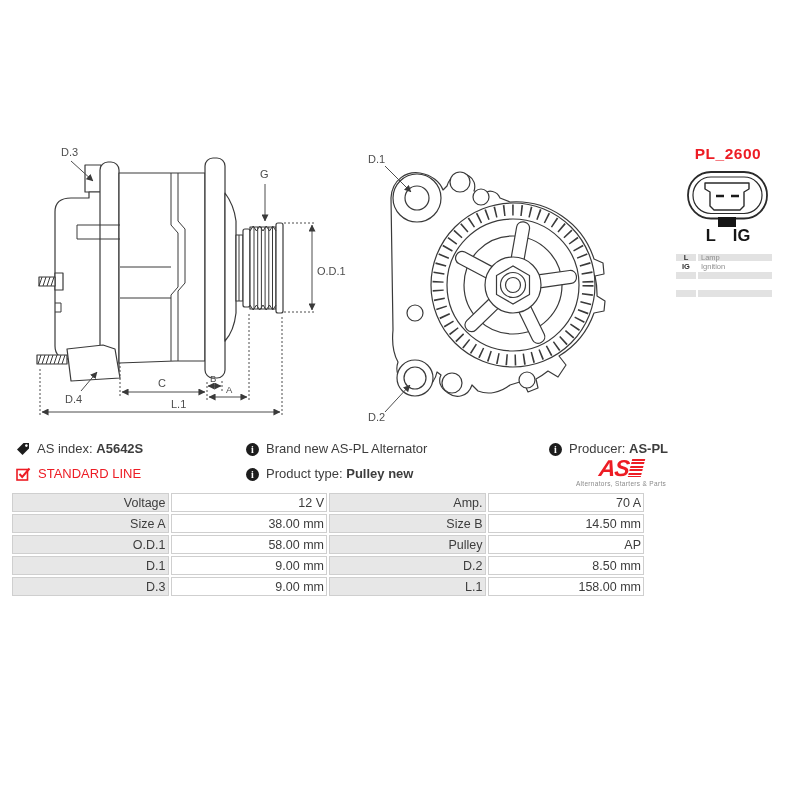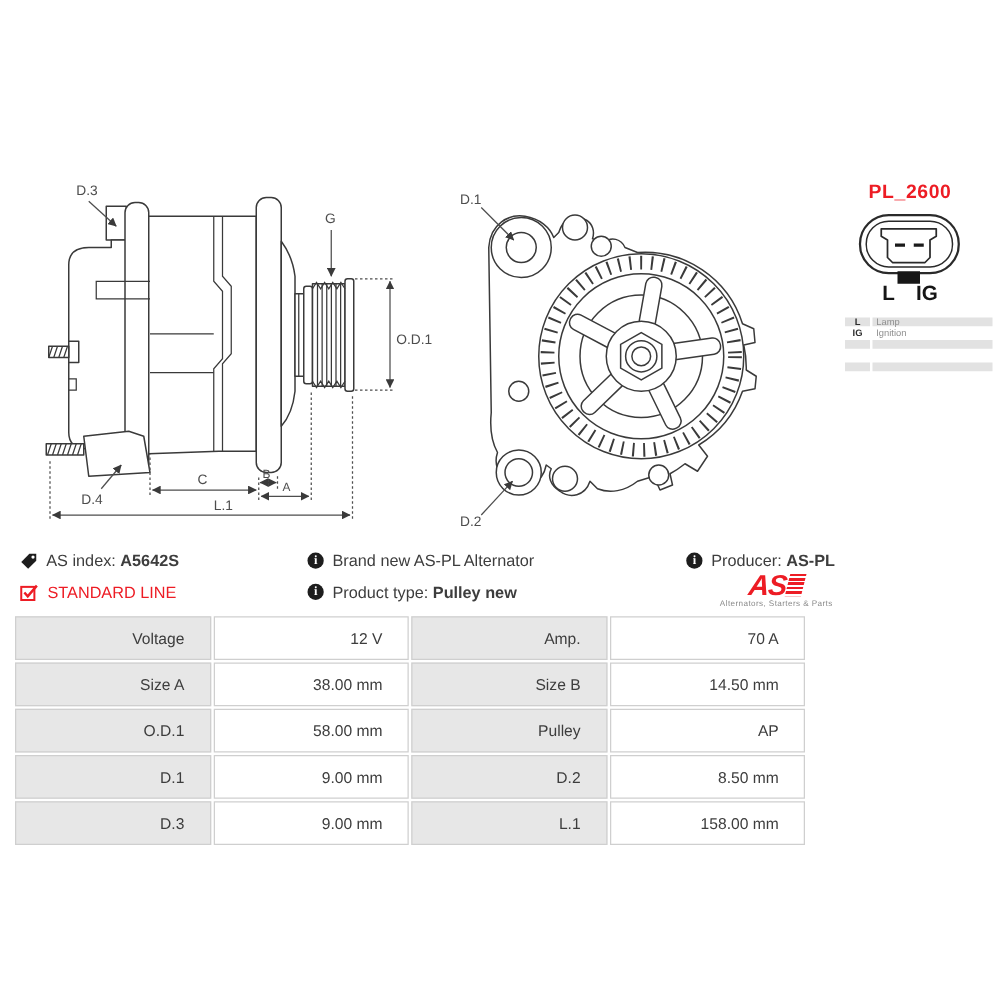--- a/index.html
+++ b/index.html
@@ -19,42 +19,42 @@
   svg text{font-family:"Liberation Sans",sans-serif;font-size:11px;fill:#4d4d4d;}
 
   
   .plug-code{left:664px;top:145px;width:128px;text-align:center;
     font-size:15.5px;font-weight:bold;letter-spacing:.5px;color:var(--accent_red);}
   .plug-pins{left:686px;top:226px;width:84px;display:flex;justify-content:center;gap:17px;
     font-size:16.5px;font-weight:bold;color:#151515;}
   table.legend{left:674px;top:252px;border-collapse:separate;border-spacing:2px;position:absolute;}
   table.legend td{height:7px;line-height:7px;font-size:7.5px;padding:0 3px;}
   table.legend td.k{width:20px;text-align:center;font-weight:bold;color:#2e2e2e;}
-  table.legend td.v{width:96px;text-align:left;color:#8f8f8f;}
+  table.legend td.v{width:74px;text-align:left;color:#8f8f8f;}
   table.legend tr.g td{background:#e2e2e2;}
 
   
-  .info-item{position:absolute;display:flex;align-items:center;gap:7px;font-size:13px;white-space:nowrap;}
+  .info-item{position:absolute;display:flex;align-items:flex-end;gap:7px;font-size:13px;white-space:nowrap;}
   .info-item b{font-weight:bold;}
   .standard{color:var(--accent_red);font-weight:normal;}
   .info-icon{display:inline-flex;align-items:center;justify-content:center;flex:0 0 auto;
     width:13px;height:13px;border-radius:50%;background:#1d1d1d;color:#fff;
     font-family:"Liberation Serif",serif;font-weight:bold;font-size:10px;line-height:13px;}
   .aspl-logo{left:571px;top:456px;width:100px;text-align:center;position:absolute;}
   .logo-mark{display:flex;align-items:flex-end;justify-content:center;gap:2px;height:22px;}
   .logo-as{color:var(--accent_red);font-weight:bold;font-style:italic;font-size:23px;line-height:20px;
     transform:skewX(-6deg);letter-spacing:-1px;}
   .logo-stripes{width:13px;height:18px;margin-bottom:1px;transform:skewX(-14deg);
     background:repeating-linear-gradient(180deg,var(--accent_red) 0 2px,#fff 2px 3.5px);}
   .logo-tagline{font-size:6.5px;letter-spacing:.32px;color:#8a8a8a;margin-top:2px;white-space:nowrap;}
 
   
   table.specs{position:absolute;left:10px;top:491px;width:636px;table-layout:fixed;
     border-collapse:separate;border-spacing:2px;}
-  table.specs td{height:35px;padding:0 20px;font-size:12.5px;text-align:right;
+  table.specs td{height:19px;padding:0 2px;font-size:12.5px;text-align:right;
     border:1px solid var(--table_border);background:#fff;color:var(--text_color);overflow:hidden;}
   table.specs td.lbl{background:var(--table_label_bg);}
 </style>
 </head>
 <body>
 
 <svg class="abs" style="left:25px;top:135px;" width="330" height="300" viewBox="0 0 330 300">
   <defs>
     <marker id="ar" viewBox="0 0 8 8" refX="7.5" refY="4" markerWidth="7" markerHeight="7" orient="auto-start-reverse">
       <path d="M0,0 L8,4 L0,8 Z" fill="#3a3a3a"></path>

